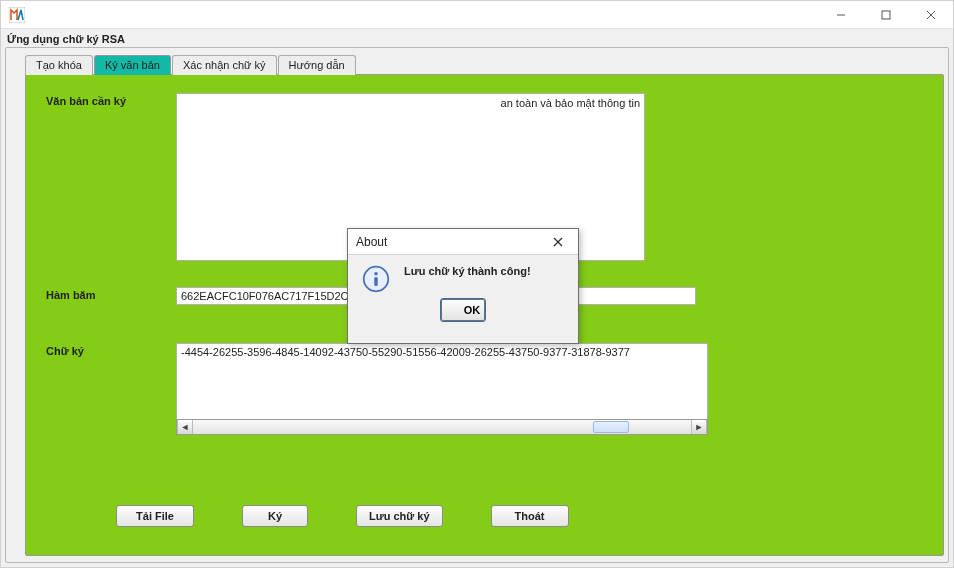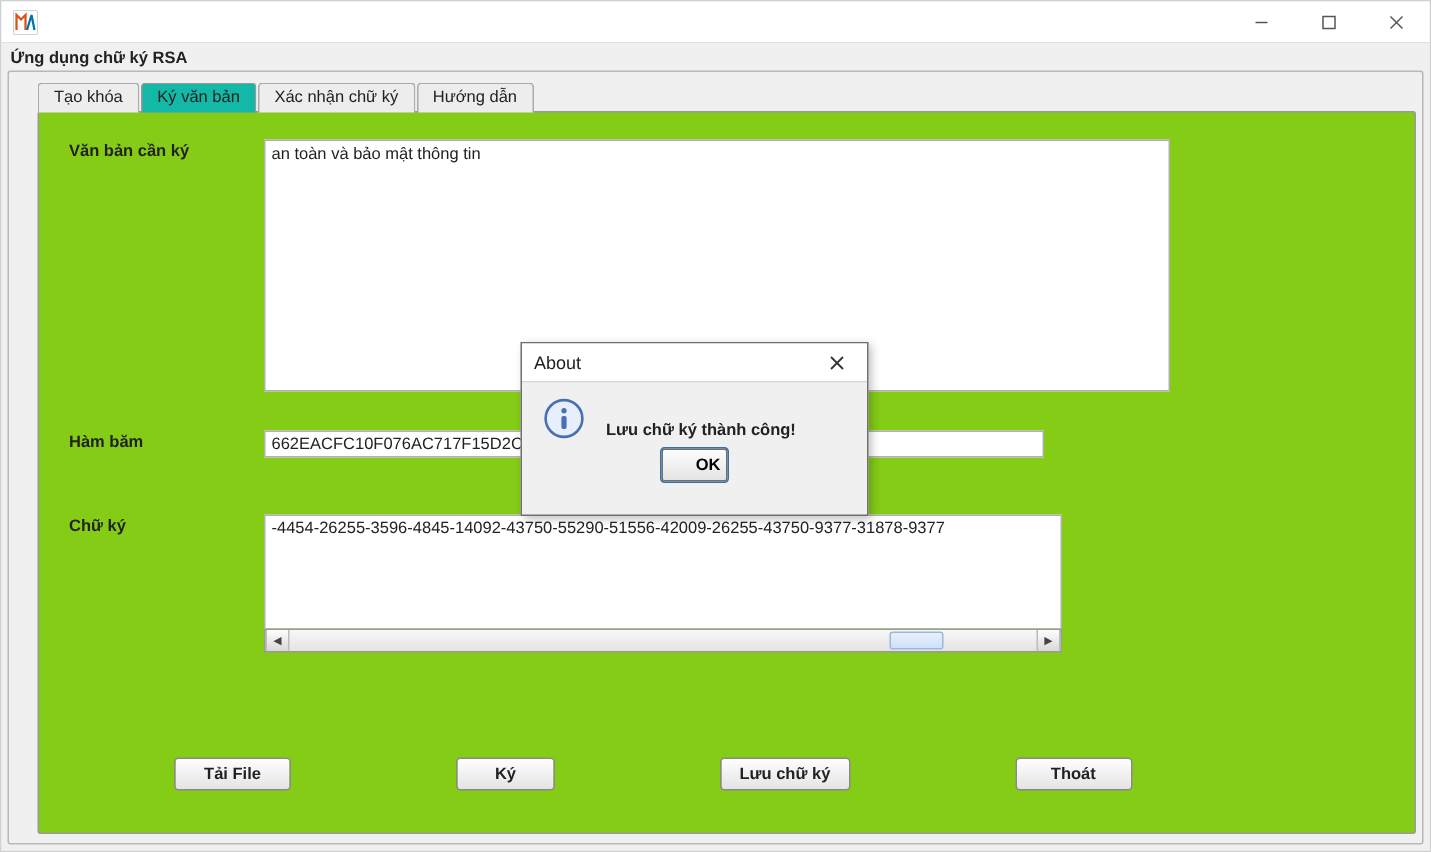--- a/index.html
+++ b/index.html
@@ -107,23 +107,24 @@
   .textarea, .textinput, .sigbox {
     font-family: Arial, sans-serif;
     font-size: 11px;
     background: #ffffff;
     border: 1px solid #b0b0b0;
     padding: 2px 4px;
     resize: none;
     color: #222;
   }
   .textarea {
-    width: 604px;
+    width: 469px;
     height: 168px;
     line-height: 14px;
+    text-align: right;
   }
   .textinput {
     width: 520px;
     height: 18px;
   }
   .sig-wrap {
     width: 534px;
     position: relative;
   }
   .sigbox {
@@ -171,21 +172,21 @@
     background: linear-gradient(#fefefe,#e4e4e4);
     border: 1px solid #8a8a8a;
     border-radius: 3px;
     font-size: 11px;
     font-weight: bold;
     color: #222;
     padding: 0 12px;
     display: inline-flex;
     align-items: center;
     justify-content: center;
-    margin-right: 110px;
+    margin-right: 48px;
   }
 
   
   .modal {
     position: absolute;
     left: 346px; top: 227px;
     width: 232px; height: 116px;
     background: #f0f0f0;
     border: 1px solid #707070;
     box-shadow: 2px 2px 6px rgba(0,0,0,.25);
@@ -201,21 +202,21 @@
     color: #222;
   }
   .modal-close {
     margin-left: auto;
     width: 40px; height: 25px;
     display: flex; align-items: center; justify-content: center;
     font-size: 14px; color: #333;
   }
   .modal-body {
     display: flex;
-    align-items: flex-end;
+    align-items: flex-start;
     padding: 10px 12px 2px 14px;
     gap: 14px;
   }
   .info-icon {
     width: 28px; height: 28px;
   }
   .modal-msg {
     font-size: 11px;
     font-weight: bold;
     color: #222;

